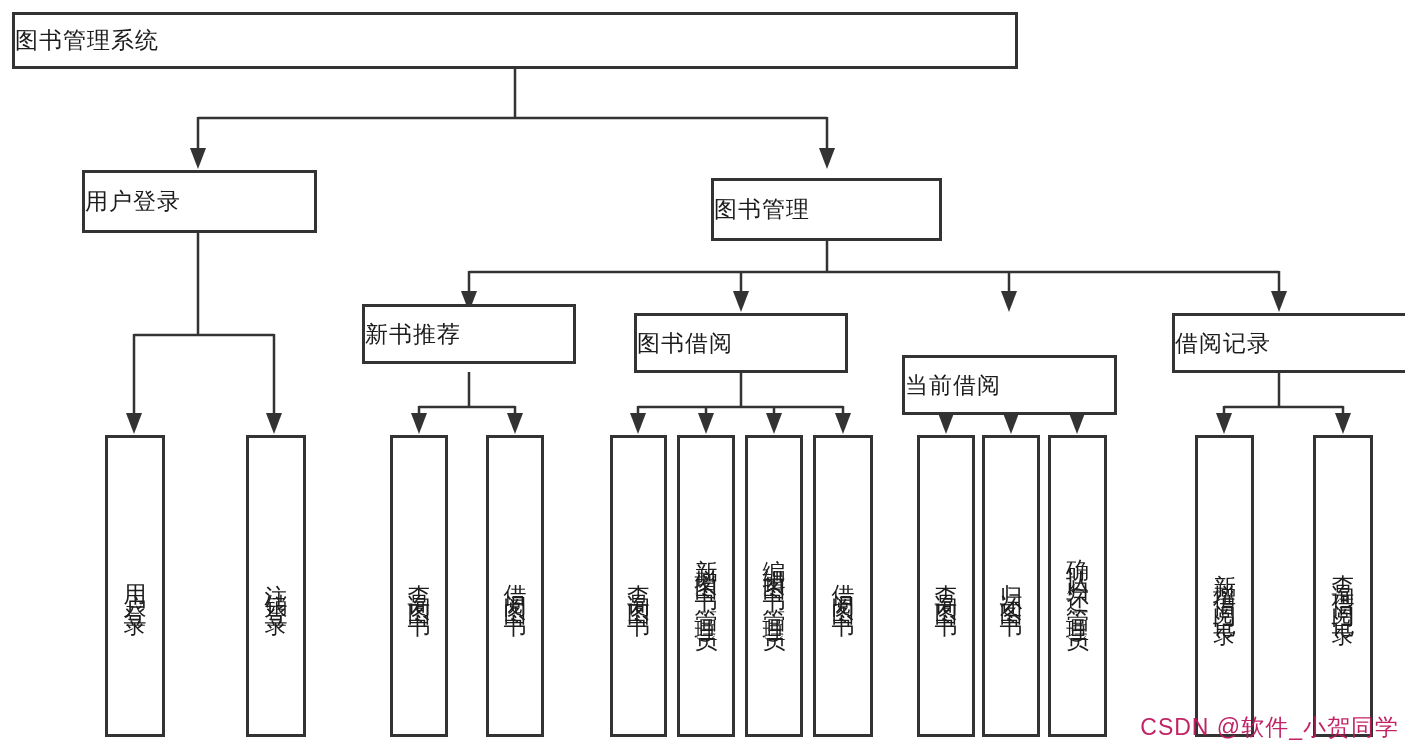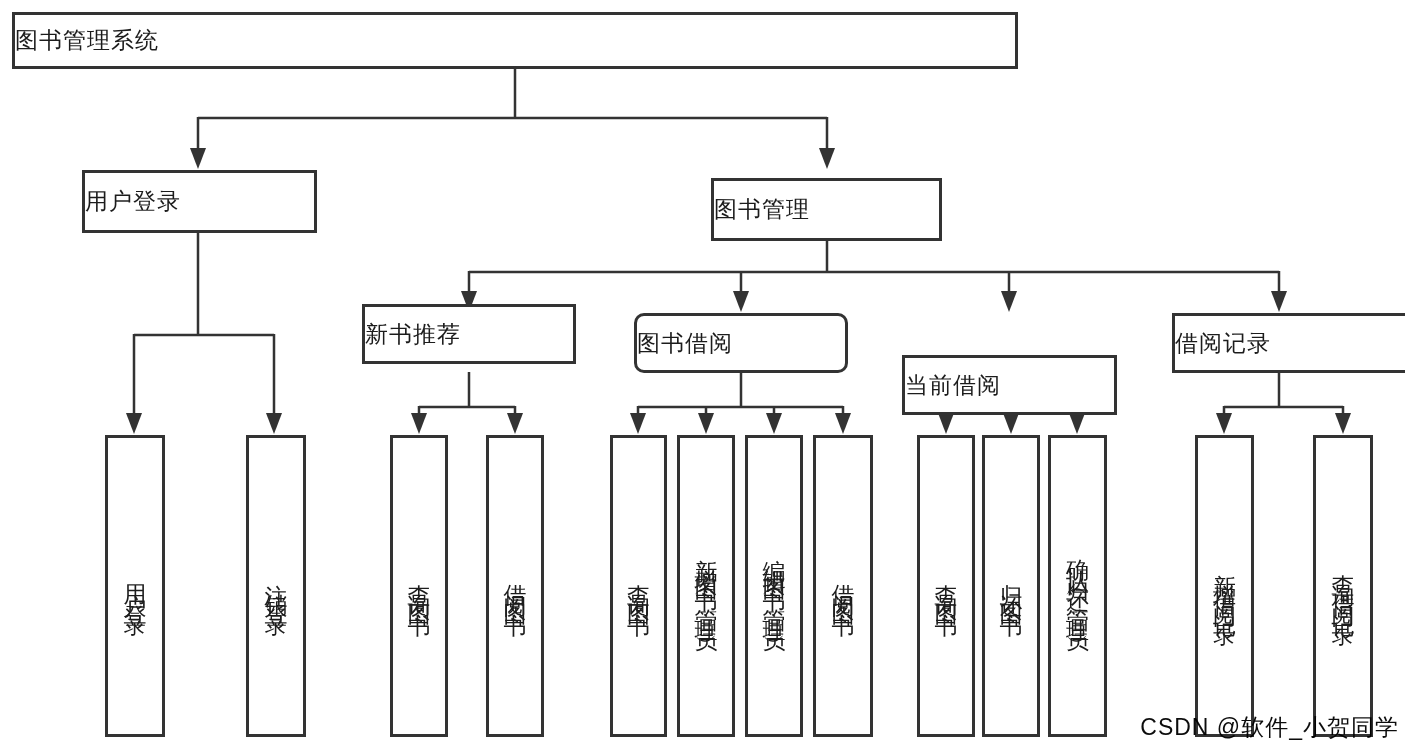--- a/index.html
+++ b/index.html
@@ -42,21 +42,21 @@
     writing-mode: vertical-rl;
     text-orientation: mixed;
     letter-spacing: 10px;
     line-height: 1;
     white-space: nowrap;
   }
   .watermark {
     position: absolute;
     right: 6px; bottom: 4px;
     font-size: 23px;
-    color: #000000;
+    color: #be185d;
     opacity: 0.95;
     letter-spacing: 1px;
     pointer-events: none;
   }
 </style>
 </head>
 <body>
 
 <div id="diagram">
 
@@ -124,21 +124,21 @@
   <div class="node" style="left:82px; top:170px; width:235px; height:63px;">
     <span>用户登录</span>
   </div>
   <div class="node" style="left:711px; top:170px; width:231px; height:63px;margin-top:8px;">
     <span>图书管理</span>
   </div>
 
   <div class="node" style="left:362px; top:304px; width:214px; height:60px;">
     <span>新书推荐</span>
   </div>
-  <div class="node" style="left:634px; top:313px; width:214px; height:60px;border-radius:10px;">
+  <div class="node" style="left:634px; top:313px; width:214px; height:60px;">
     <span>图书借阅</span>
   </div>
   <div class="node" style="left:902px; top:313px; width:215px; height:60px;margin-top:42px;">
     <span>当前借阅</span>
   </div>
   <div class="node" style="left:1172px; top:313px; width:252px; height:60px;">
     <span>借阅记录</span>
   </div>
 
   <div class="vnode" style="left:105px; width:60px;">

